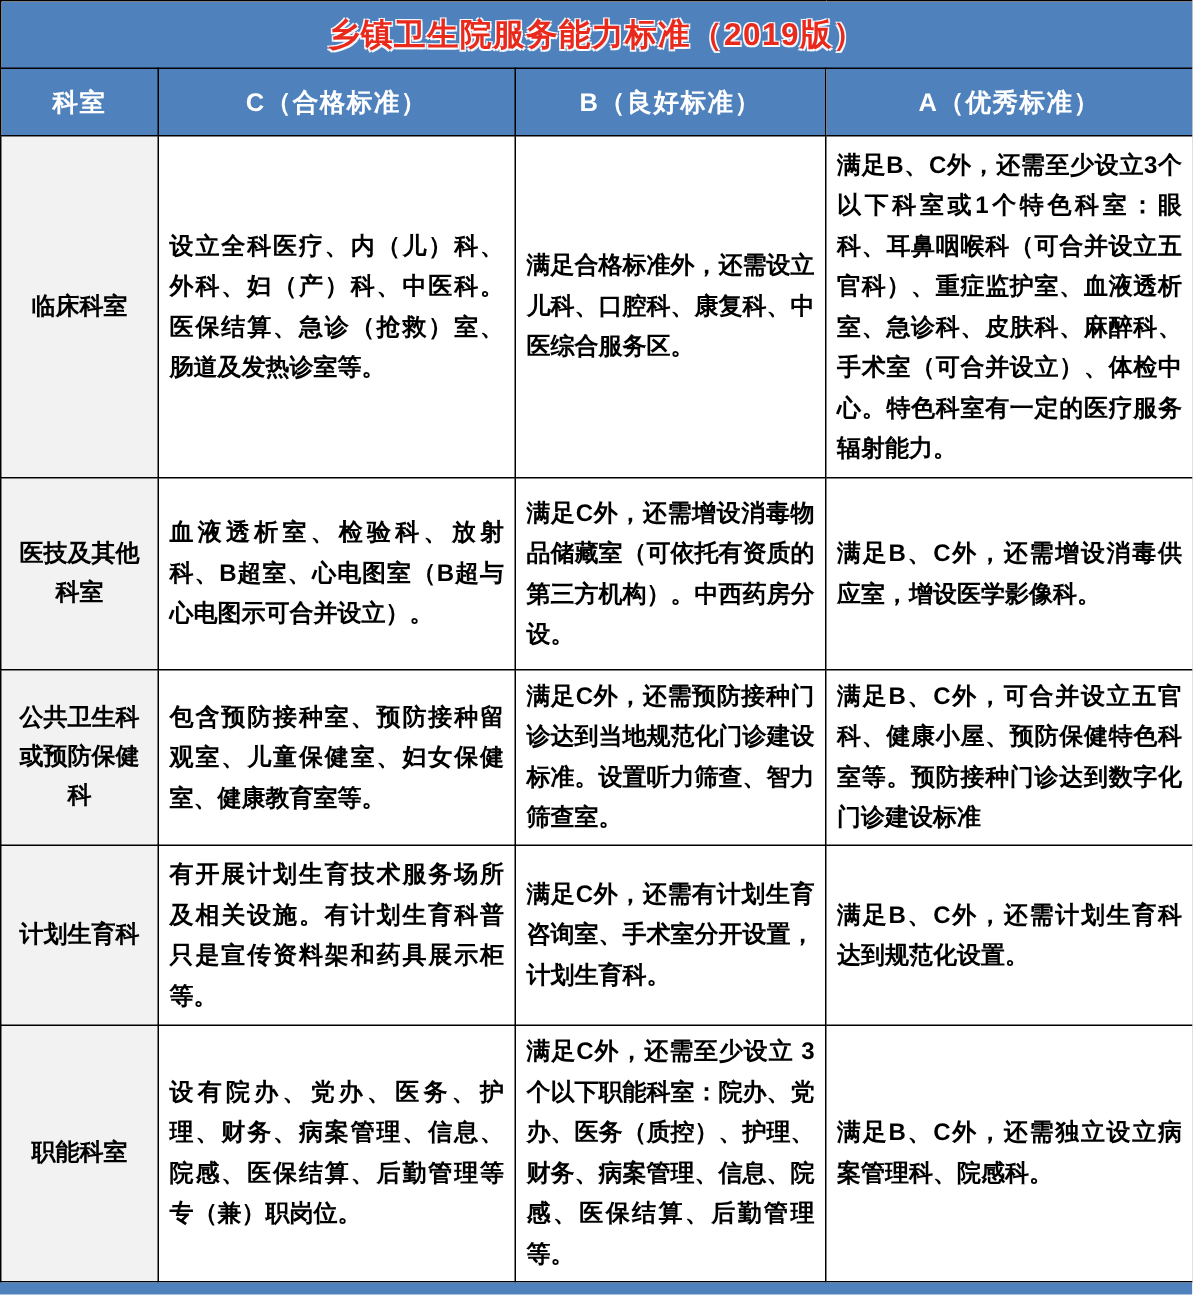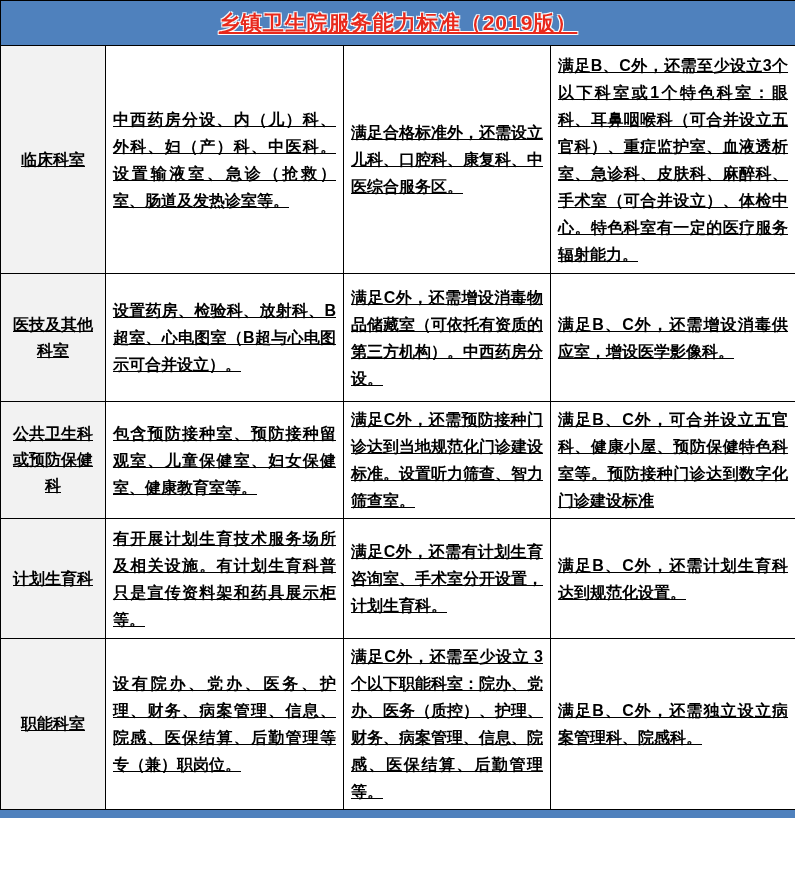--- a/index.html
+++ b/index.html
@@ -18,21 +18,20 @@
     width: 795px;
     border-collapse: collapse;
     table-layout: fixed;
     font-weight: bold;
     color: var(--body-text, #000);
   }
   table.std-table td, table.std-table th {
     border: 1.5px solid var(--grid-border, #000);
     vertical-align: middle;
     overflow: hidden;
-    text-decoration: underline;
   }
   
   .title-cell {
     height: 42px;
     background: var(--accent-blue, #4f81bd);
     color: var(--title-red, #e8291c);
     font-size: 21px;
     letter-spacing: 1px;
     text-align: center;
     text-shadow: 1px 1px 0 rgba(255,255,255,.9), -1px -1px 0 rgba(255,255,255,.9),
@@ -81,29 +80,35 @@
     <colgroup>
       <col style="width:105px">
         <col style="width:238px">
         <col style="width:207px">
         <col style="width:245px">
     </colgroup>
     <tbody>
         <tr>
       <td class="title-cell" colspan="4">乡镇卫生院服务能力标准（2019版）</td>
     </tr>
+    <tr>
+      <th class="col-head">科室</th>
+      <th class="col-head">C（合格标准）</th>
+      <th class="col-head">B（良好标准）</th>
+      <th class="col-head">A（优秀标准）</th>
+    </tr>
     <tr class="r1">
       <td class="dept">临床科室</td>
-      <td class="std">中西药房分设、内（儿）科、外科、妇（产）科、中医科。设置输液室、急诊（抢救）室、肠道及发热诊室等。</td>
+      <td class="std">设立全科医疗、内（儿）科、外科、妇（产）科、中医科。医保结算、急诊（抢救）室、肠道及发热诊室等。</td>
       <td class="std">满足合格标准外，还需设立儿科、口腔科、康复科、中医综合服务区。</td>
       <td class="std">满足B、C外，还需至少设立3个以下科室或1个特色科室：眼科、耳鼻咽喉科（可合并设立五官科）、重症监护室、血液透析室、急诊科、皮肤科、麻醉科、手术室（可合并设立）、体检中心。特色科室有一定的医疗服务辐射能力。</td>
     </tr>
     <tr class="r2">
       <td class="dept">医技及其他科室</td>
-      <td class="std">设置药房、检验科、放射科、B超室、心电图室（B超与心电图示可合并设立）。</td>
+      <td class="std">血液透析室、检验科、放射科、B超室、心电图室（B超与心电图示可合并设立）。</td>
       <td class="std">满足C外，还需增设消毒物品储藏室（可依托有资质的第三方机构）。中西药房分设。</td>
       <td class="std">满足B、C外，还需增设消毒供应室，增设医学影像科。</td>
     </tr>
     <tr class="r3">
       <td class="dept">公共卫生科或预防保健科</td>
       <td class="std">包含预防接种室、预防接种留观室、儿童保健室、妇女保健室、健康教育室等。</td>
       <td class="std">满足C外，还需预防接种门诊达到当地规范化门诊建设标准。设置听力筛查、智力筛查室。</td>
       <td class="std">满足B、C外，可合并设立五官科、健康小屋、预防保健特色科室等。预防接种门诊达到数字化门诊建设标准</td>
     </tr>
     <tr class="r4">

